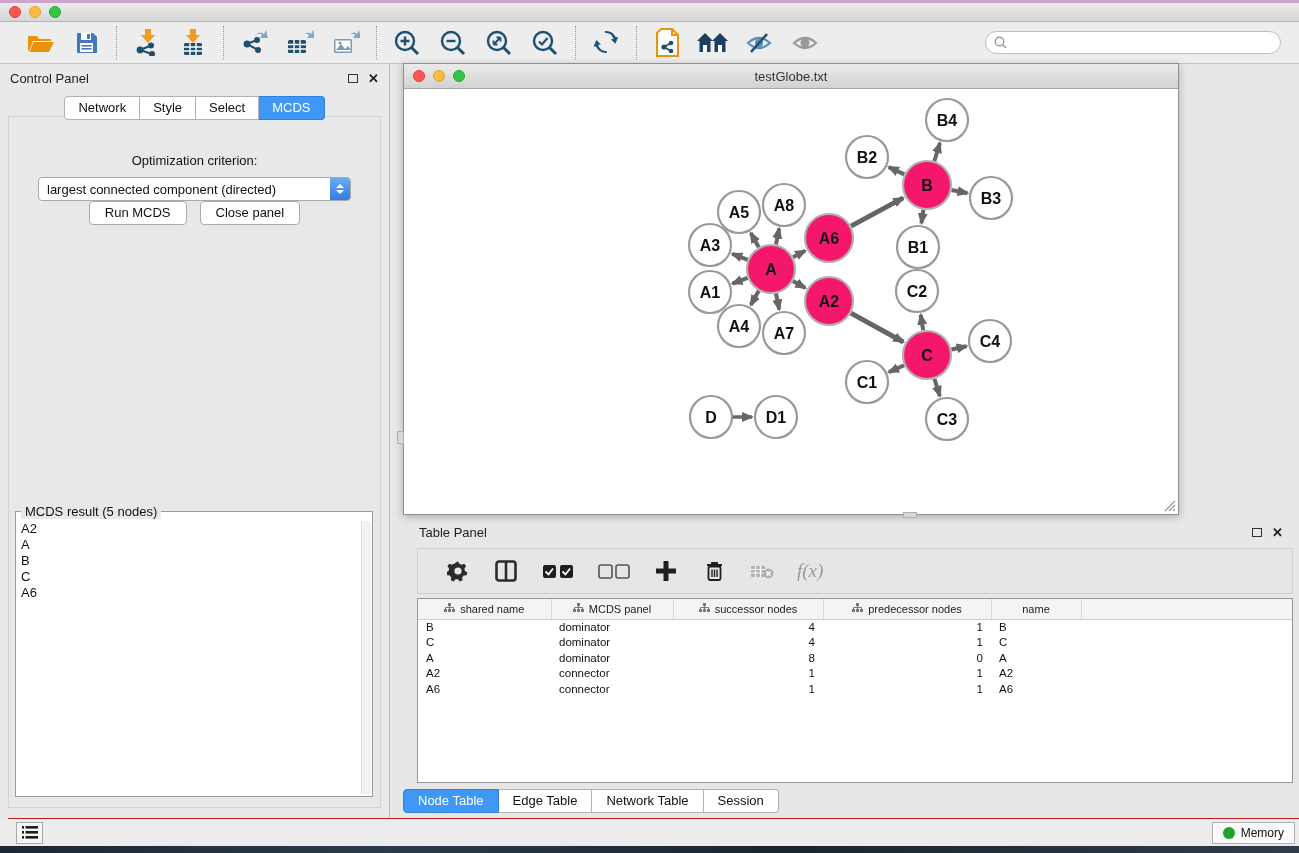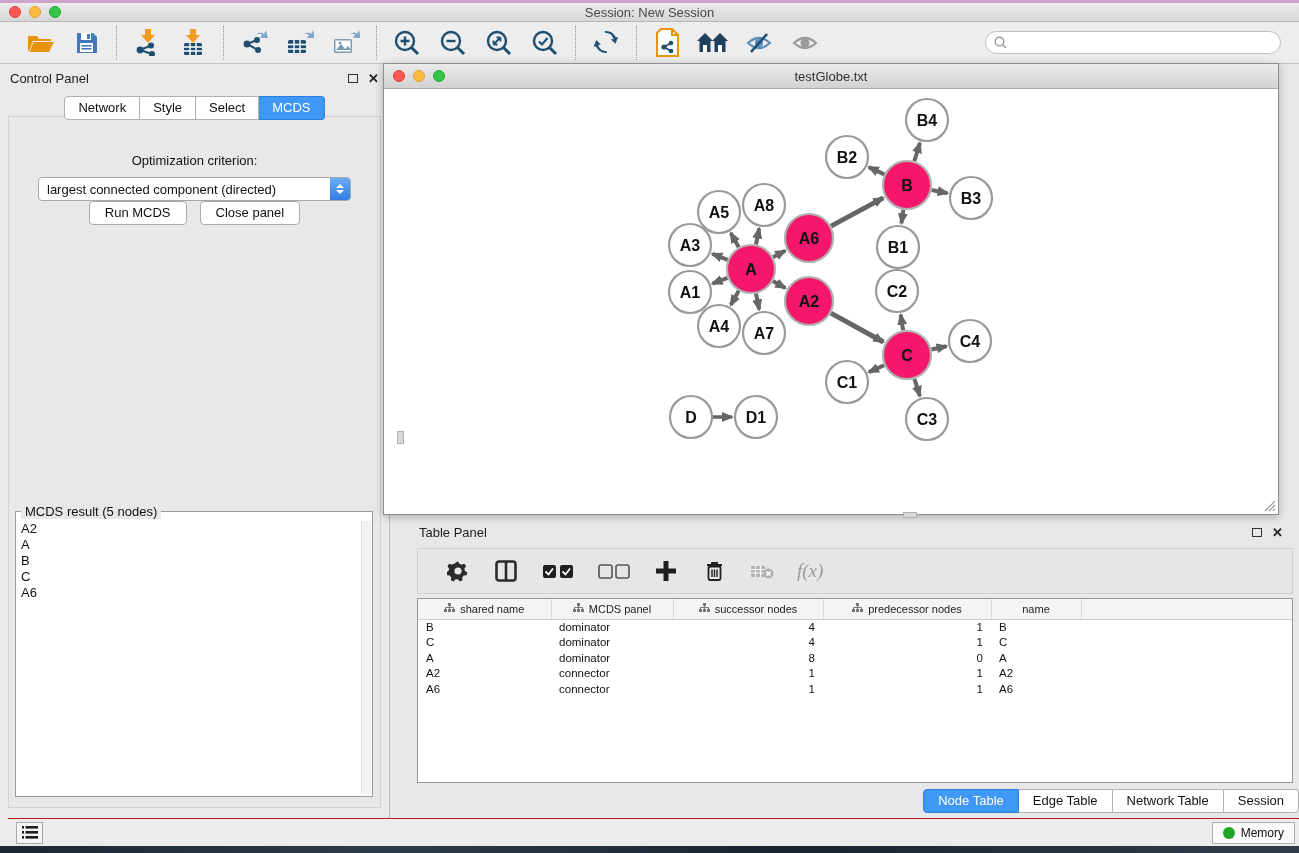--- a/index.html
+++ b/index.html
@@ -61,21 +61,21 @@
   .result-box { position:absolute; left:6px; right:7px; top:394px; bottom:10px;
     border:1px solid #9a9a9a; background:#fff; }
   .result-title { position:absolute; top:-8px; left:5px; background:#e8e8e8; padding:0 4px;
     font-size:13px; color:#111; }
   .result-list { position:absolute; inset:9px 12px 2px 2px; overflow:hidden; }
   .result-item { font-size:13px; color:#111; line-height:16px; padding-left:3px; cursor:default; }
   .result-scroll { position:absolute; top:9px; bottom:2px; right:1px; width:10px; background:#f2f2f2; border-left:1px solid #ddd; }
 
   
   .desktop { position:absolute; left:391px; top:64px; width:908px; height:754px; background:#e7e7e7; }
-  .net-window { position:absolute; left:383px; top:63px; width:896px; height:452px;
+  .net-window { position:absolute; left:403px; top:63px; width:776px; height:452px;
     background:#fff; border:1px solid #8f8f8f; box-shadow:0 2px 8px rgba(0,0,0,0.25); }
   .net-titlebar { height:25px; background:linear-gradient(#ebebeb,#d2d2d2); border-bottom:1px solid #a8a8a8;
     display:flex; align-items:center; position:relative; }
   .net-title { position:absolute; left:0; right:0; text-align:center; font-size:13px; color:#333; }
   .net-canvas { position:absolute; left:0; top:25px; right:0; bottom:0; background:#fff; overflow:hidden;font-weight:bold; }
   .resize-grip { position:absolute; right:2px; bottom:2px; width:14px; height:14px; cursor:nwse-resize; }
   .split-handle { position:absolute; background:#d8d8d8; border:1px solid #b0b0b0; }
 
   
   .table-panel { position:absolute; left:403px; top:518px; width:896px; height:300px; }
@@ -86,21 +86,21 @@
   .tp-toolbar .tbicon { width:26px; }
   .fx { font-family:"Liberation Serif", serif; font-style:italic; font-size:19px; color:#9a9a9a; cursor:default; }
   .data-table-wrap { position:absolute; left:14px; top:80px; width:876px; height:185px;
     background:#fff; border:1px solid #979797; overflow:hidden; }
   table.data { border-collapse:collapse; width:100%; table-layout:fixed; }
   table.data th { background:#f4f4f4; border-right:1px solid #d8d8d8; border-bottom:1px solid #cfcfcf;
     font-weight:normal; font-size:11px; color:#222; height:20px; text-align:center; white-space:nowrap; overflow:hidden; }
   table.data th .th-inner { display:inline-flex; align-items:center; gap:5px; }
   table.data td { font-size:11.5px; color:#111; height:15.5px; padding:0 8px; white-space:nowrap; overflow:hidden; }
   td.num { text-align:right; }
-  .tp-tabs { position:absolute; left:0; right:0; top:271px; display:flex; justify-content:flex-end; }
+  .tp-tabs { position:absolute; left:0; right:0; top:271px; display:flex; justify-content:flex-start; }
   .tp-tab { font-size:13px; padding:3px 14px 4px; background:#fff; border:1px solid #b2b2b2;
     border-left:none; color:#111; cursor:pointer; }
   .tp-tab:first-child { border-left:1px solid #b2b2b2; border-radius:4px 0 0 4px; }
   .tp-tab:last-child { border-radius:0 4px 4px 0; }
   .tp-tab.active { background:#3f97f6; border-color:#2f7fe0; color:#fff; }
 
   
   .statusbar { position:absolute; left:0; top:818px; width:1299px; height:28px;
     background:#ececec; border-top:1px solid #b91c1c; display:flex; align-items:center; padding:0 8px;margin-left:8px; }
   .sb-listbtn { width:27px; height:22px; border:1px solid #a8a8a8; background:#f5f5f5;
@@ -109,21 +109,20 @@
     background:#fafafa; display:flex; align-items:center; gap:6px; font-size:12px; color:#111; cursor:pointer; }
   .mem-dot { width:12px; height:12px; border-radius:50%; background:#1ea32b; }
   .wall-bottom { position:absolute; left:0; top:846px; width:1299px; height:7px;
     background:linear-gradient(90deg,#1d2733,#2b3a4a 30%,#1a242f 60%,#303c49); }
 </style>
 </head>
 <body>
 
 <div class="wall-top"></div>
 <div class="titlebar">
-  <div class="title">Session: New Session</div>
   <div class="lights">
     <div class="light red"></div>
     <div class="light yellow"></div>
     <div class="light green"></div>
   </div>
 </div>
 
 <div class="toolbar">
   <div class="tbgroup">
     <div class="tbicon">

